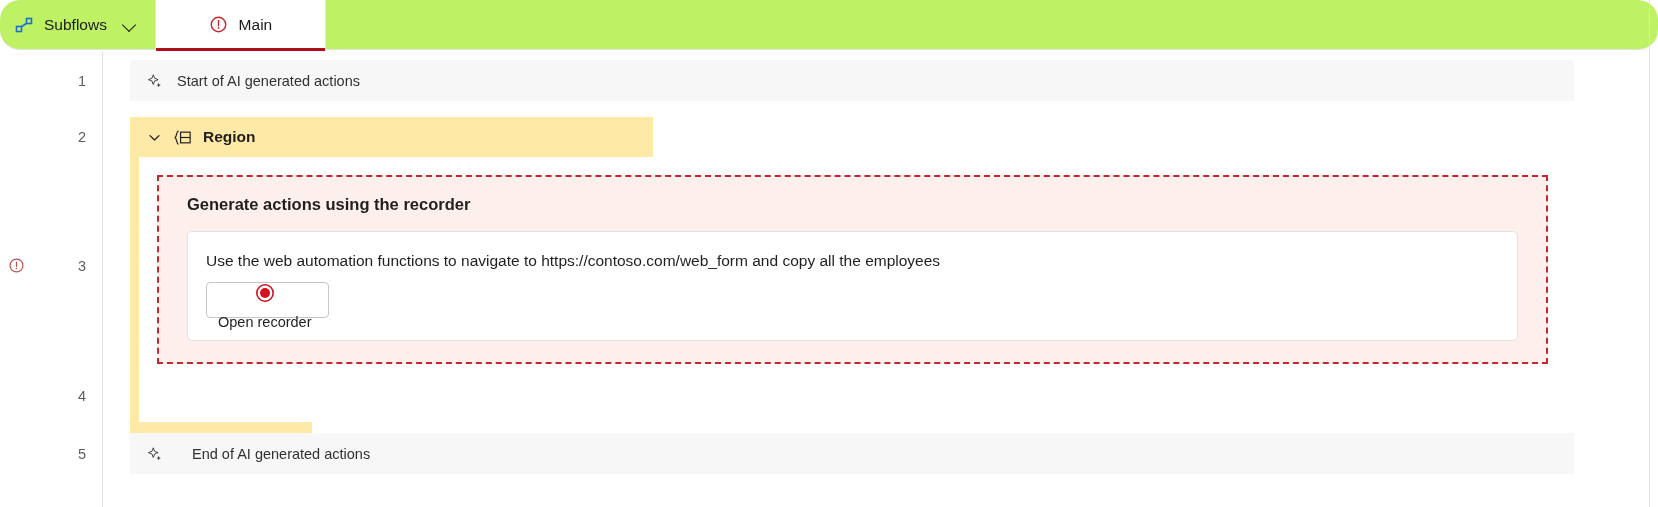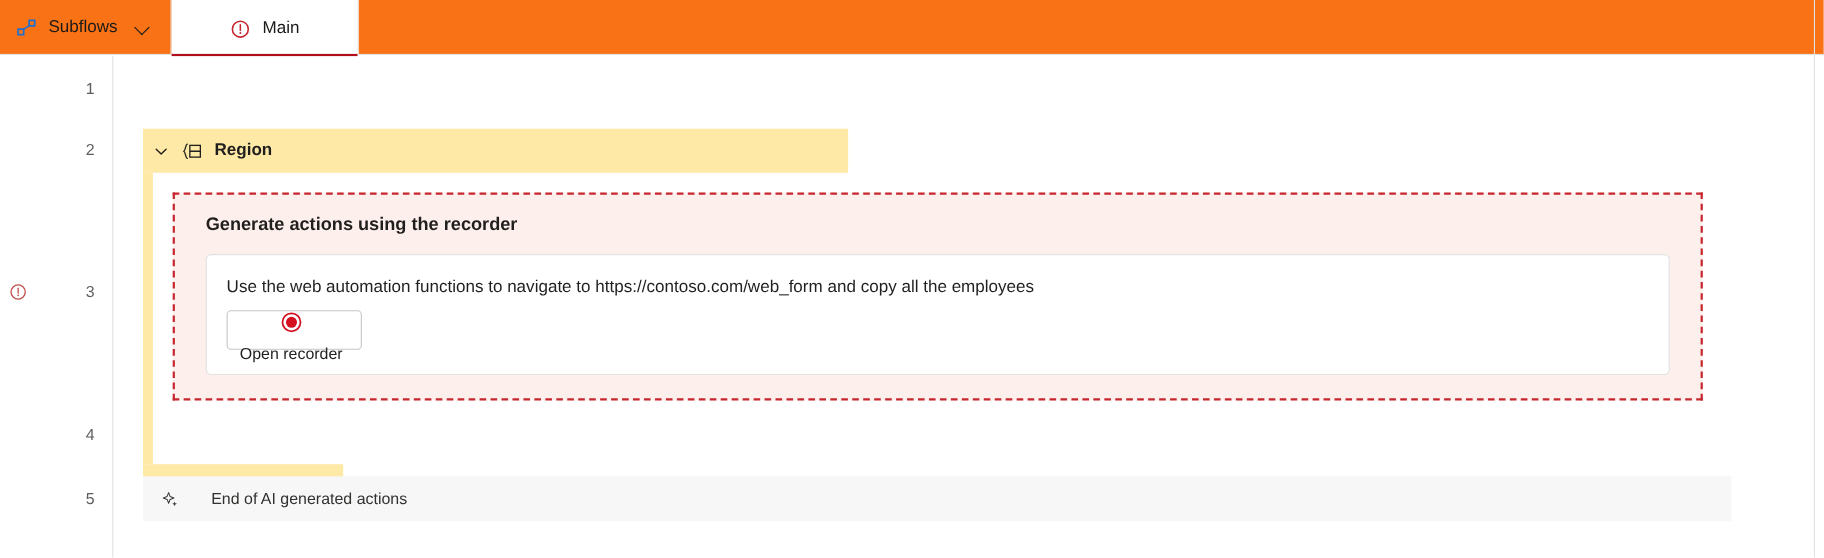--- a/index.html
+++ b/index.html
@@ -17,24 +17,25 @@
     height: 507px;
     background: #ffffff;
   }
 
   
   .tabbar {
     position: absolute;
     left: 0; top: 0;
     width: 1658px;
     height: 50px;
-    background: #f97316;
+    background: #bef264;
     border-bottom: 1px solid #e1e1e1;
     display: flex;
-    align-items: flex-start;
+    align-items: center;
+    border-radius: 20px;
   }
 
   .subflows-btn {
     display: flex;
     align-items: center;
     gap: 10px;
     padding: 0 18px 0 14px;
     height: 50px;
     cursor: pointer;
     border-right: 1px solid #e6e6e6;
@@ -132,23 +133,23 @@
   }
 
   .region-hdr {
     position: absolute;
     left: 26px;
     top: 66px;
     height: 40px;
     background: #ffe9a6;
     display: flex;
     align-items: center;
-    padding-left: 9px;
+    padding-left: 17px;
     gap: 10px;
-    width: 641px;
+    width: 523px;
     cursor: pointer;
   }
   .region-word {
     font-size: 15.5px;
     font-weight: bold;
     color: #201f1e;
   }
   .region-desc {
     font-size: 14.5px;
     color: #1f5fc4;
@@ -289,20 +290,29 @@
         <circle cx="10" cy="10" r="7.6" fill="none" stroke="#c0504d" stroke-width="1.4"></circle>
         <line x1="10" y1="5.9" x2="10" y2="11.2" stroke="#c0504d" stroke-width="1.4" stroke-linecap="round"></line>
         <circle cx="10" cy="13.5" r="0.9" fill="#c0504d"></circle>
       </svg>
     </span>
 
   </div>
 
   <div class="canvas">
 
+    <div class="row-ai" style="top:9px;">
+      <span class="icon">
+        <svg width="18" height="18" viewBox="0 0 20 20">
+          <path d="M8.1 3.1 L9.6 7.0 L13.5 8.5 L9.6 10.0 L8.1 13.9 L6.6 10.0 L2.7 8.5 L6.6 7.0 Z" fill="none" stroke="#3b3a39" stroke-width="1.05" stroke-linejoin="round"></path>
+          <path d="M14.1 12.0 L14.8 13.8 L16.6 14.5 L14.8 15.2 L14.1 17.0 L13.4 15.2 L11.6 14.5 L13.4 13.8 Z" fill="#3b3a39"></path>
+        </svg>
+      </span>
+      <span>Start of AI generated actions</span>
+    </div>
 
     <div class="region-rail"></div>
 
     <div class="region-hdr">
       <span class="icon">
         <svg width="15" height="15" viewBox="0 0 16 16">
           <path d="M3.2 6.0 L8 10.6 L12.8 6.0" fill="none" stroke="#201f1e" stroke-width="1.35" stroke-linecap="round" stroke-linejoin="round"></path>
         </svg>
       </span>
       <span class="icon">

